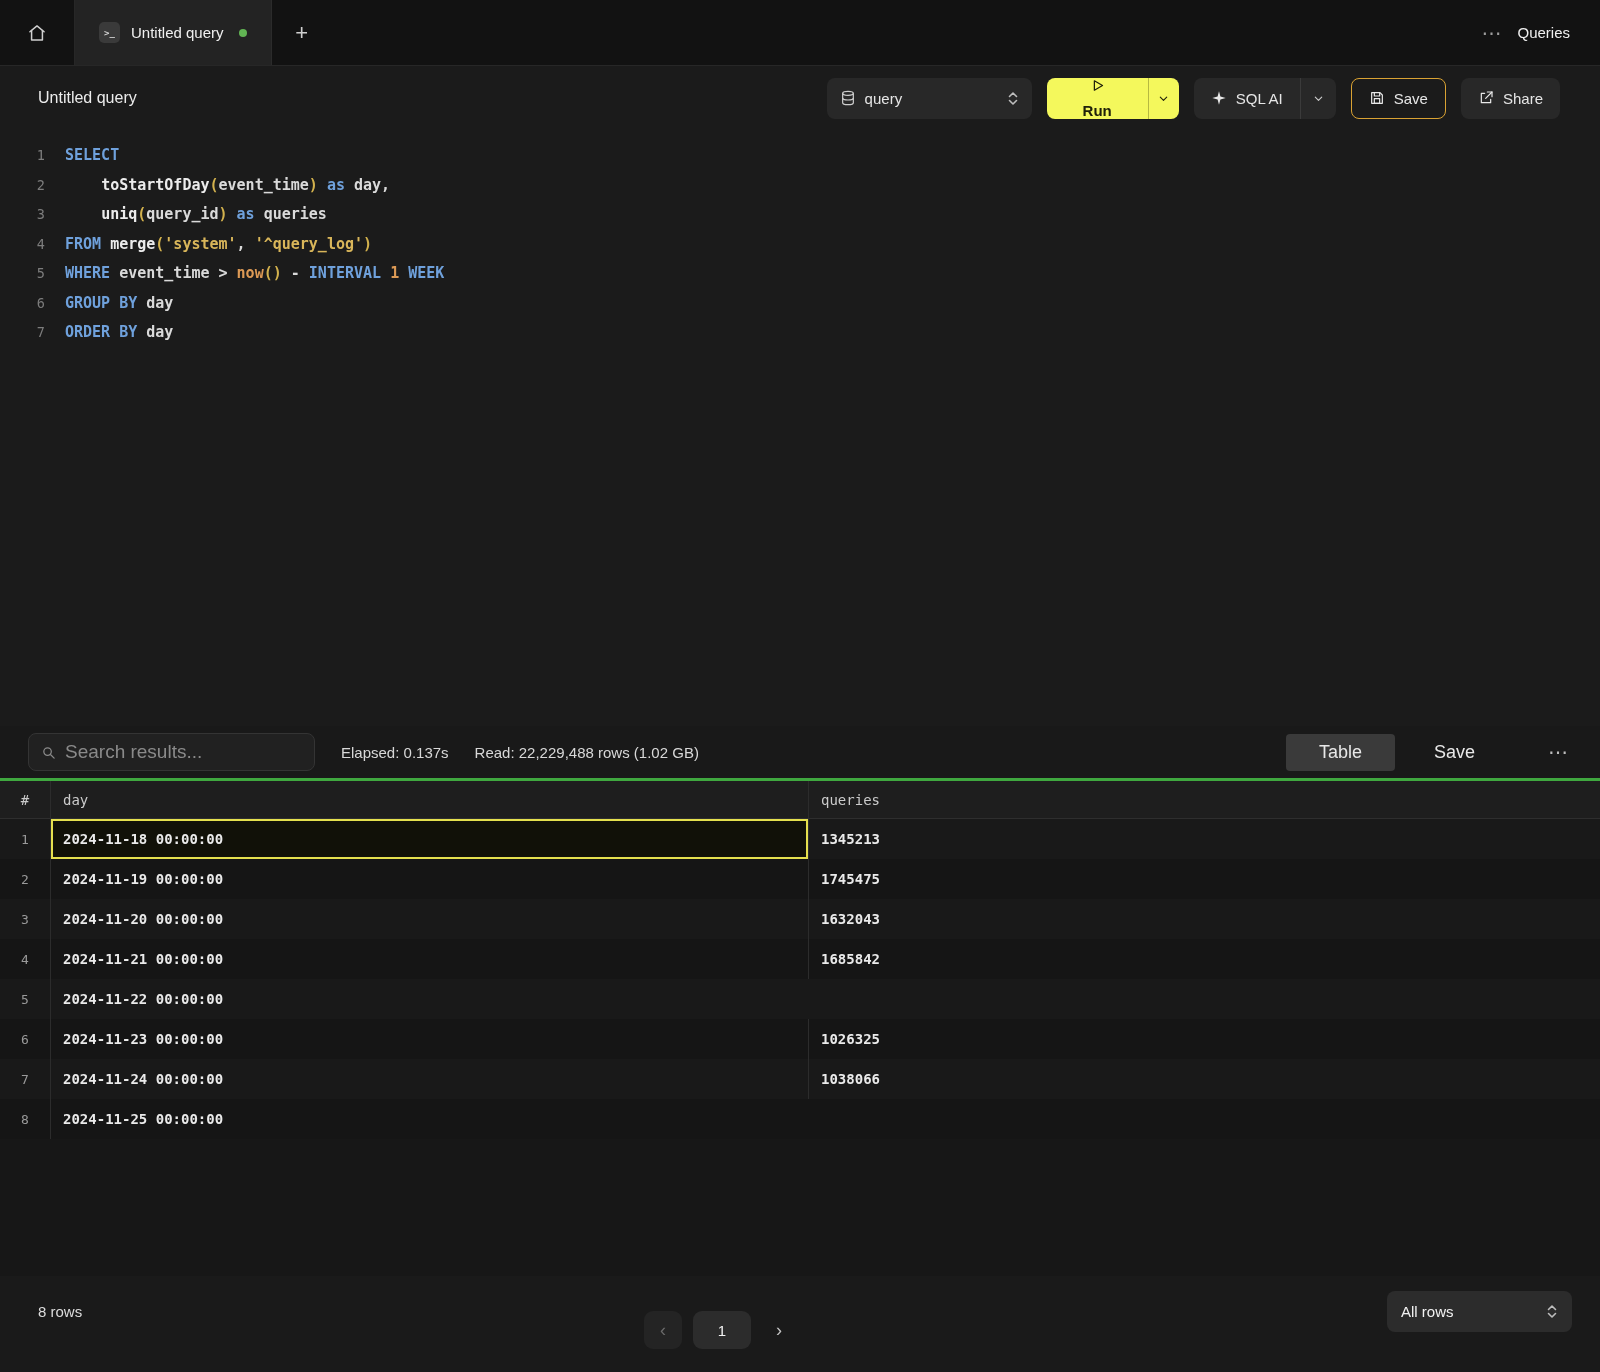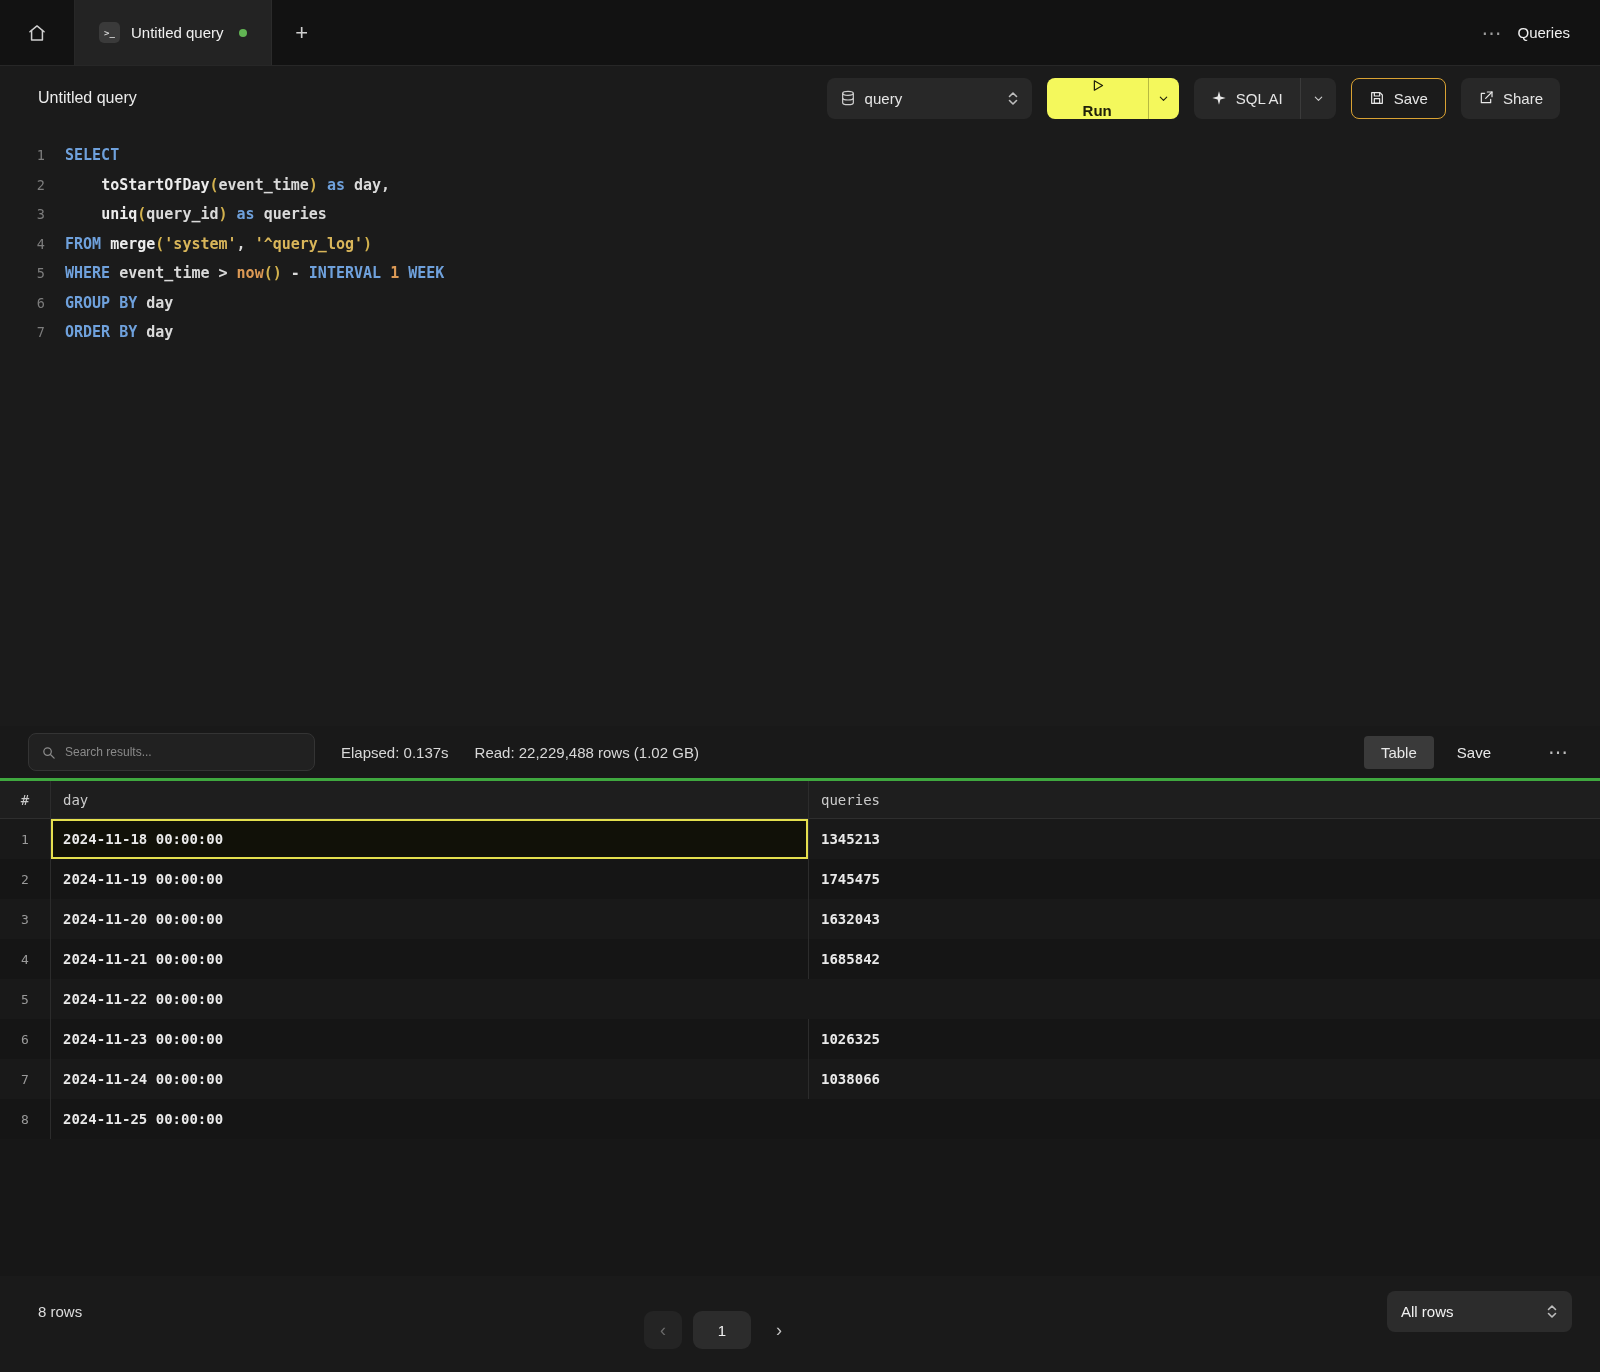--- a/index.html
+++ b/index.html
@@ -42,25 +42,25 @@
   .tk-kw { color: #6fa1dc; }
   .tk-fn { color: #ececec; margin-top: 12px; }
   .tk-pl { color: #dadada; }
   .tk-pa { color: #d2b14d; }
   .tk-str { color: #d9b65a; }
   .tk-num { color: #dd9a55; }
 
   
   .results-bar { height: 52px; background: #191919; display: flex; align-items: center; padding: 0 22px 0 28px; gap: 26px; flex-shrink: 0; }
   .search-box { width: 287px; height: 38px; background: #212121; border: 1px solid #343434; border-radius: 8px; display: flex; align-items: center; padding: 0 12px; gap: 9px; flex-shrink: 0; }
-  .search-box input { background: transparent; border: none; outline: none; color: #e0e0e0; font-size: 12px; width: 100%; font-family: "Liberation Sans", sans-serif; }
+  .search-box input { background: transparent; border: none; outline: none; color: #e0e0e0; font-size: 19px; width: 100%; font-family: "Liberation Sans", sans-serif; }
   .search-box input::placeholder { color: #8a8a8a; }
   .stat { font-size: 15px; color: #d8d8d8; white-space: nowrap; }
   .view-toggle { margin-left: auto; display: flex; align-items: center; gap: 6px; }
-  .view-btn { padding: 8px 17px; border-radius: 4px; font-size: 15px; color: #e8e8e8; cursor: pointer; }
+  .view-btn { padding: 8px 33px; border-radius: 4px; font-size: 18px; color: #e8e8e8; cursor: pointer; }
   .view-btn.active { background: #3a3a3a; }
   .results-menu { color: #bdbdbd; font-size: 20px; padding: 0 10px 0 14px; cursor: pointer; line-height: 1; }
 
   .progress { height: 3px; background: #3fa83f; flex-shrink: 0; }
 
   
   .grid { flex: 1; display: flex; flex-direction: column; background: #171717; font-family: "DejaVu Sans Mono", monospace; font-size: 14px; overflow: hidden; }
   .grid-header { display: flex; height: 38px; background: #1e1e1e; border-bottom: 1px solid #2e2e2e; color: #cbcbcb; align-items: stretch; flex-shrink: 0; }
   .cell { display: flex; align-items: center; }
   .col-n { width: 50px; justify-content: center; flex-shrink: 0; }

